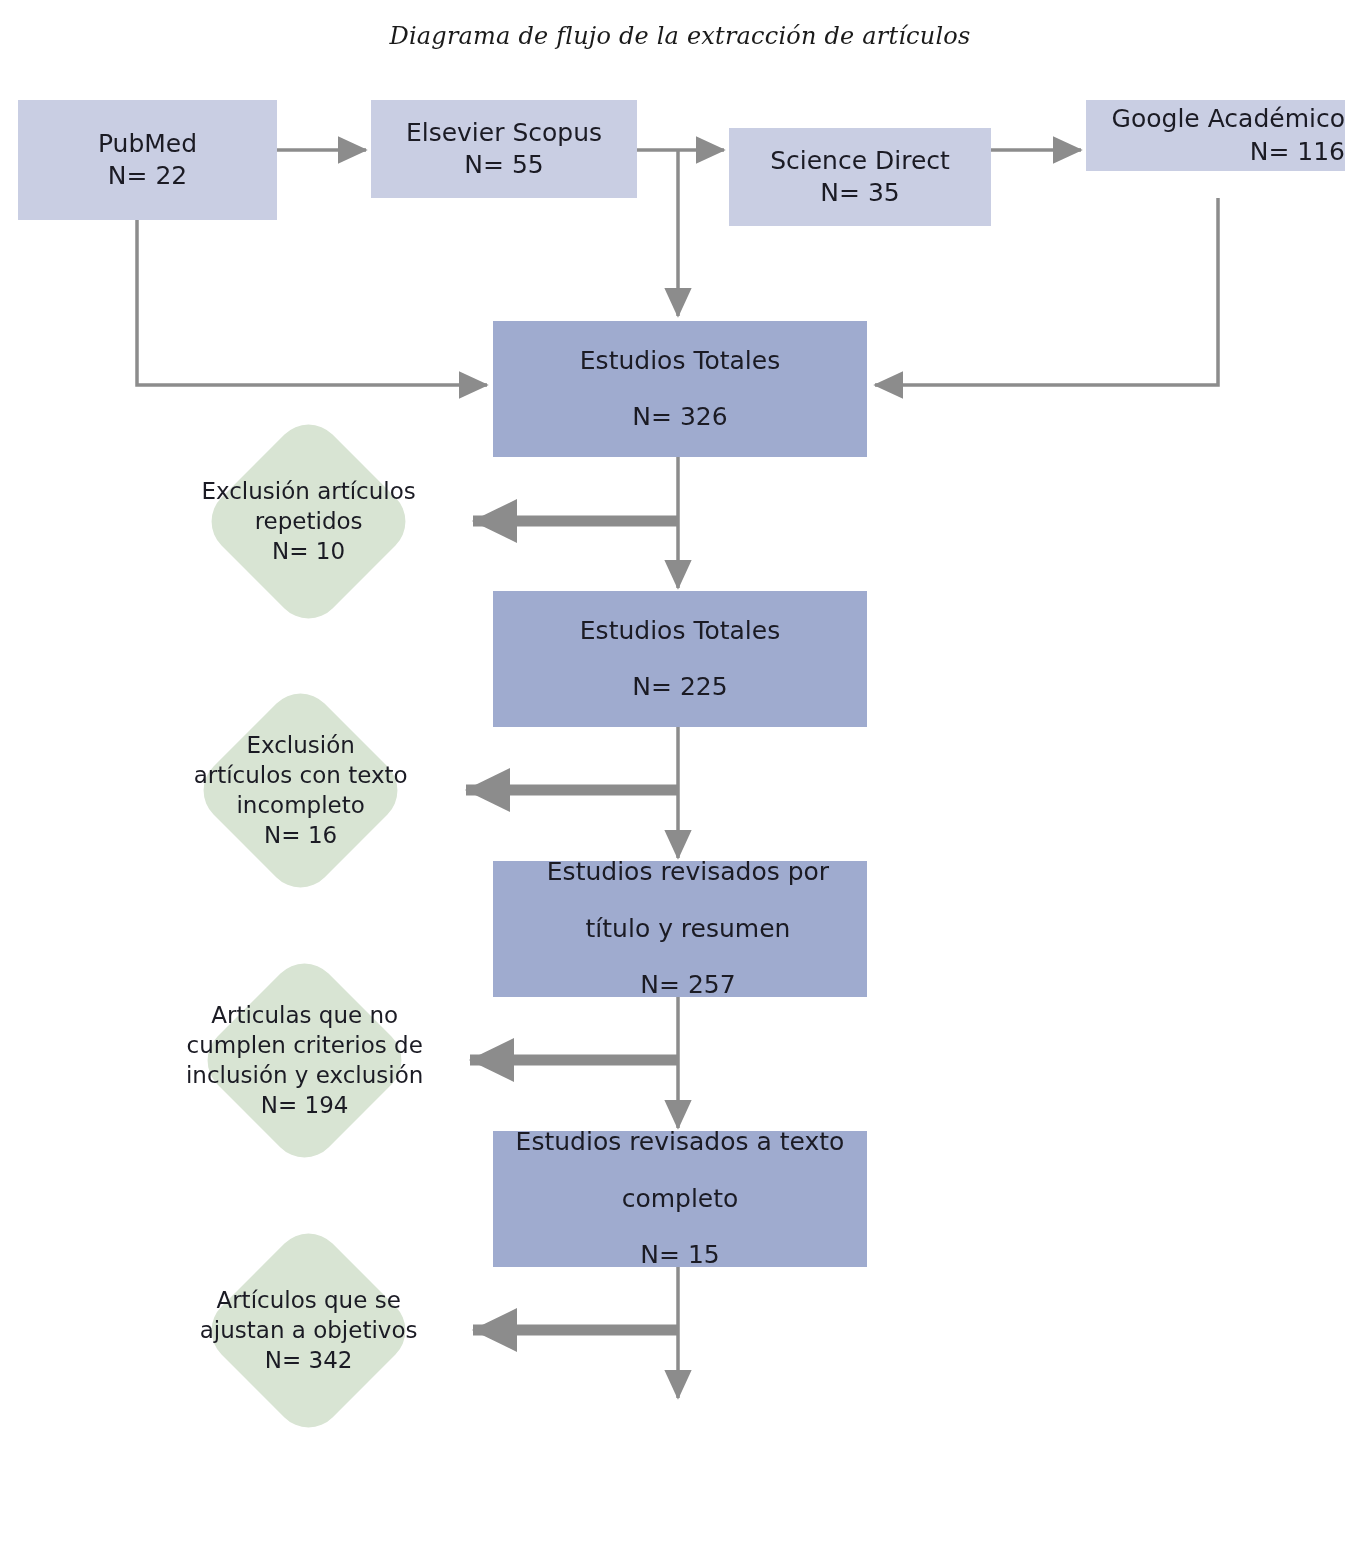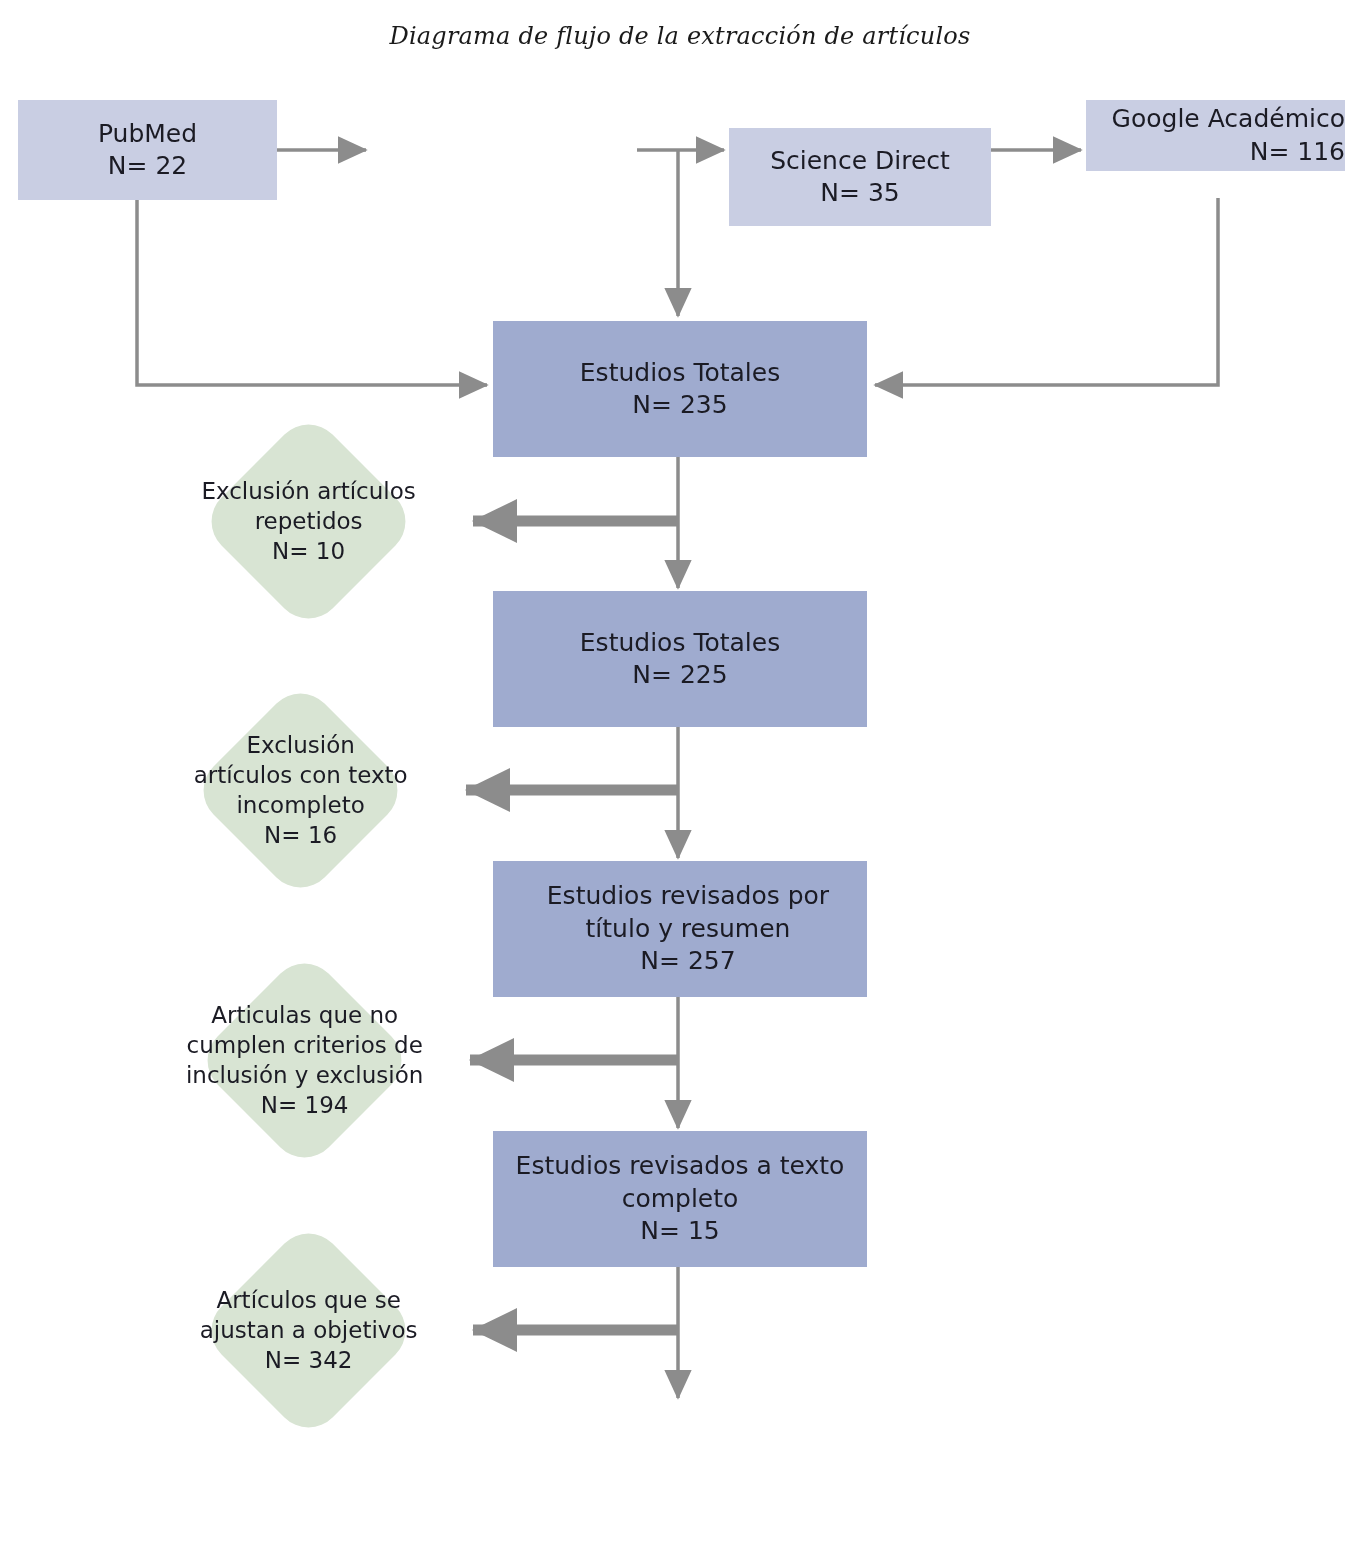--- a/index.html
+++ b/index.html
@@ -49,20 +49,21 @@
     text-align: center;
   }
   .node-box {
     font-size: 25px;
   }
   .node-box.source {
     background: #c9cee3;
   }
   .node-box.stage {
     background: #9fabcf;
+    gap: 24px;
   }
   .node-diamond {
     background: #d8e4d3;
     font-size: 23px;
     border-radius: 34px;
     transform: rotate(45deg);
   }
   .diamond-text {
     transform: rotate(-45deg);
     display: flex;
@@ -112,39 +113,43 @@
     </g>
 
     <g stroke="#8c8c8c" fill="none" stroke-width="11">
       <line x1="678" y1="521" x2="473" y2="521" marker-end="url(#arrow-thick)"></line>
       <line x1="678" y1="790" x2="466" y2="790" marker-end="url(#arrow-thick)"></line>
       <line x1="678" y1="1060" x2="470" y2="1060" marker-end="url(#arrow-thick)"></line>
       <line x1="678" y1="1330" x2="473" y2="1330" marker-end="url(#arrow-thick)"></line>
     </g>
   </svg>
 
-  <div class="node node-box source" style="left:18px; top:100px; width:259px; height:100px;">
+  <div class="node node-box source" style="left:18px; top:100px; width:259px; height:120px;">
     <span class="line">PubMed</span>
     <span class="line">N= 22</span>
   </div>
 
+  <div class="node node-box source" style="left:371px; top:100px; width:266px; height:98px;">
+    <span class="line">Elsevier Scopus</span>
+    <span class="line">N= 55</span>
+  </div>
 
   <div class="node node-box source" style="left:729px; top:100px; width:262px; height:98px;margin-top:28px;">
     <span class="line">Science Direct</span>
     <span class="line">N= 35</span>
   </div>
 
   <div class="node node-box source" style="left:1086px; top:100px; width:259px; height:71px;align-items:flex-end;">
     <span class="line">Google Académico</span>
     <span class="line">N= 116</span>
   </div>
 
   <div class="node node-box stage" style="left:493px; top:321px; width:374px; height:136px;">
     <span class="line">Estudios Totales</span>
-    <span class="line">N= 235</span>
+    <span class="line">N= 326</span>
   </div>
 
   <div class="node node-box stage" style="left:493px; top:591px; width:374px; height:136px;">
     <span class="line">Estudios Totales</span>
     <span class="line">N= 225</span>
   </div>
 
   <div class="node node-box stage" style="left:493px; top:861px; width:374px; height:136px;padding-left:16px;">
     <span class="line">Estudios revisados por</span>
     <span class="line">título y resumen</span>

